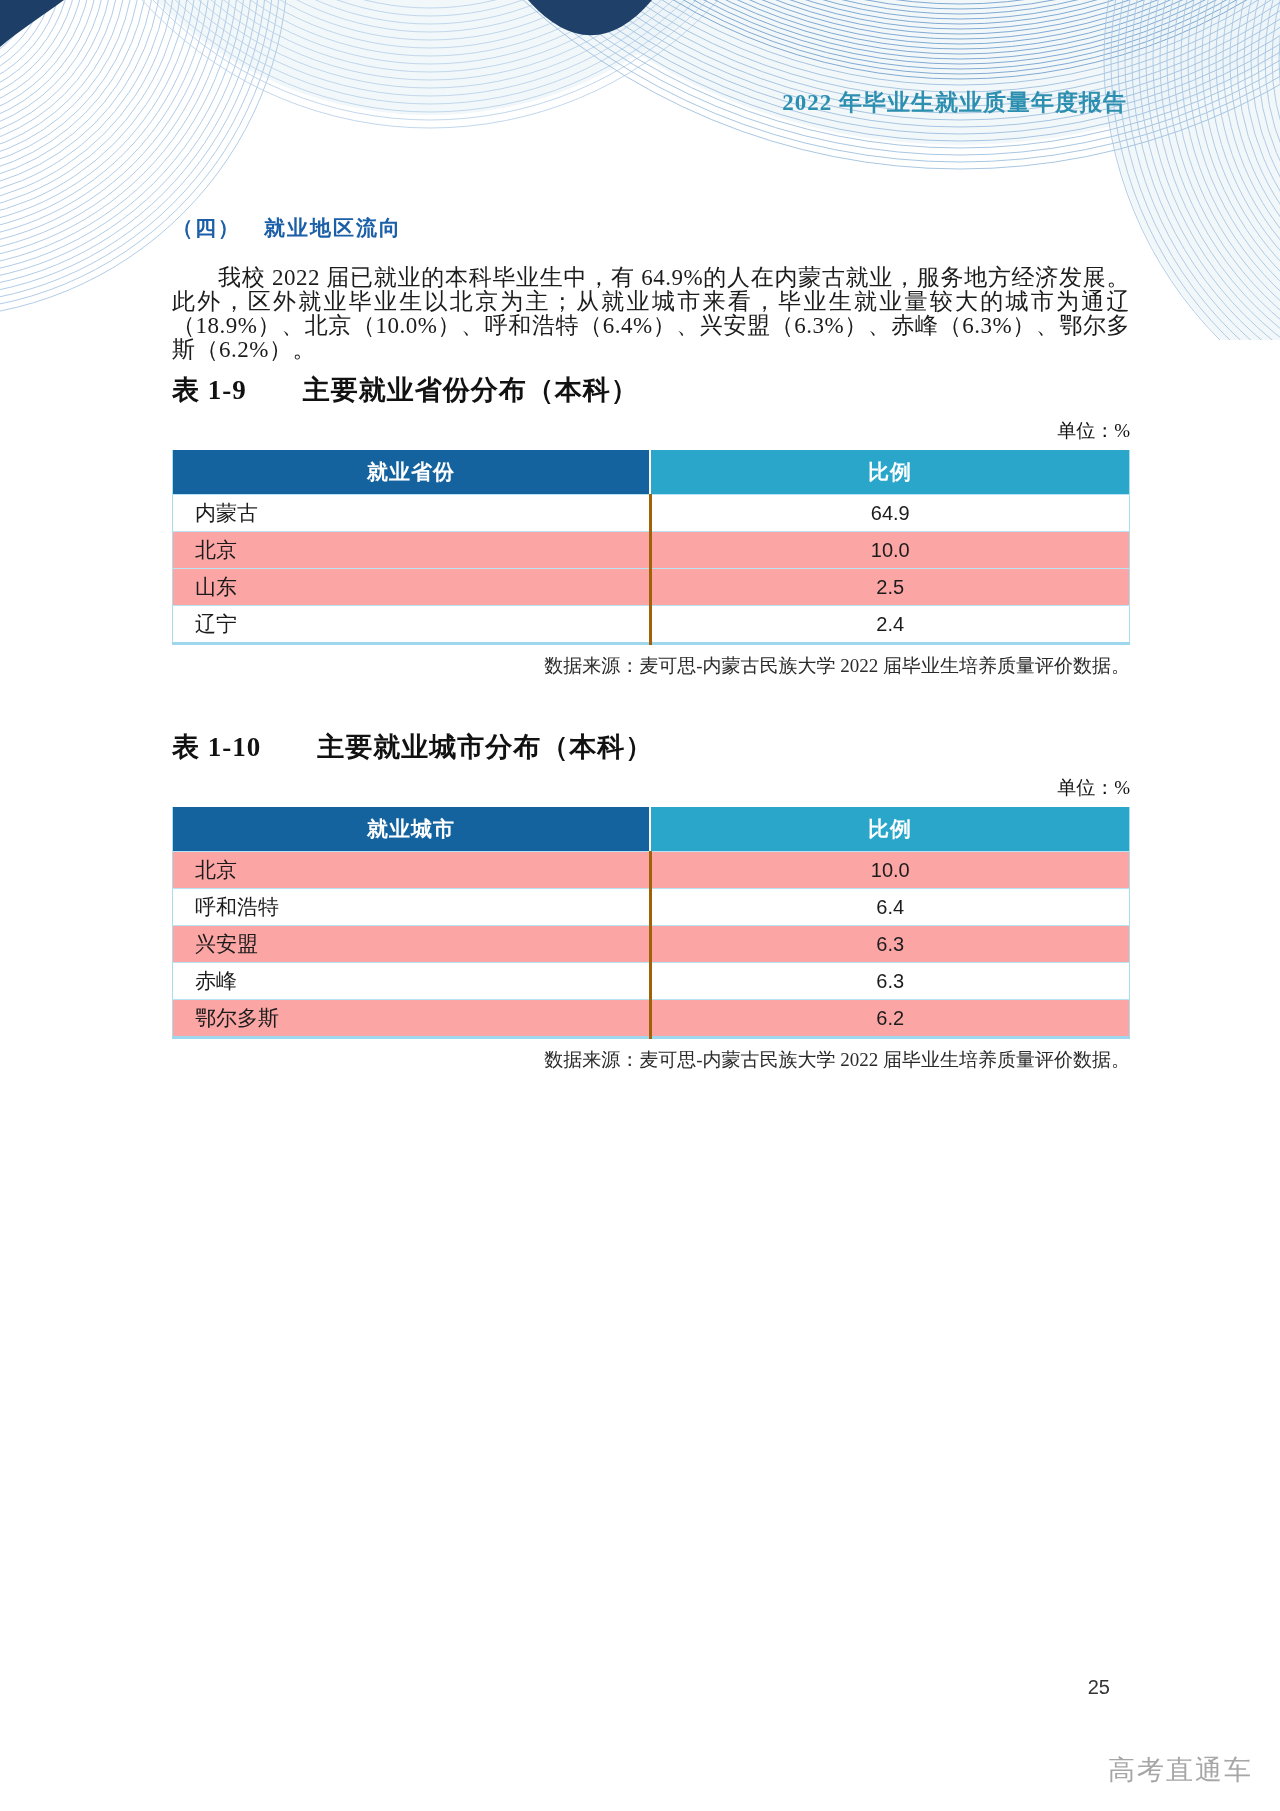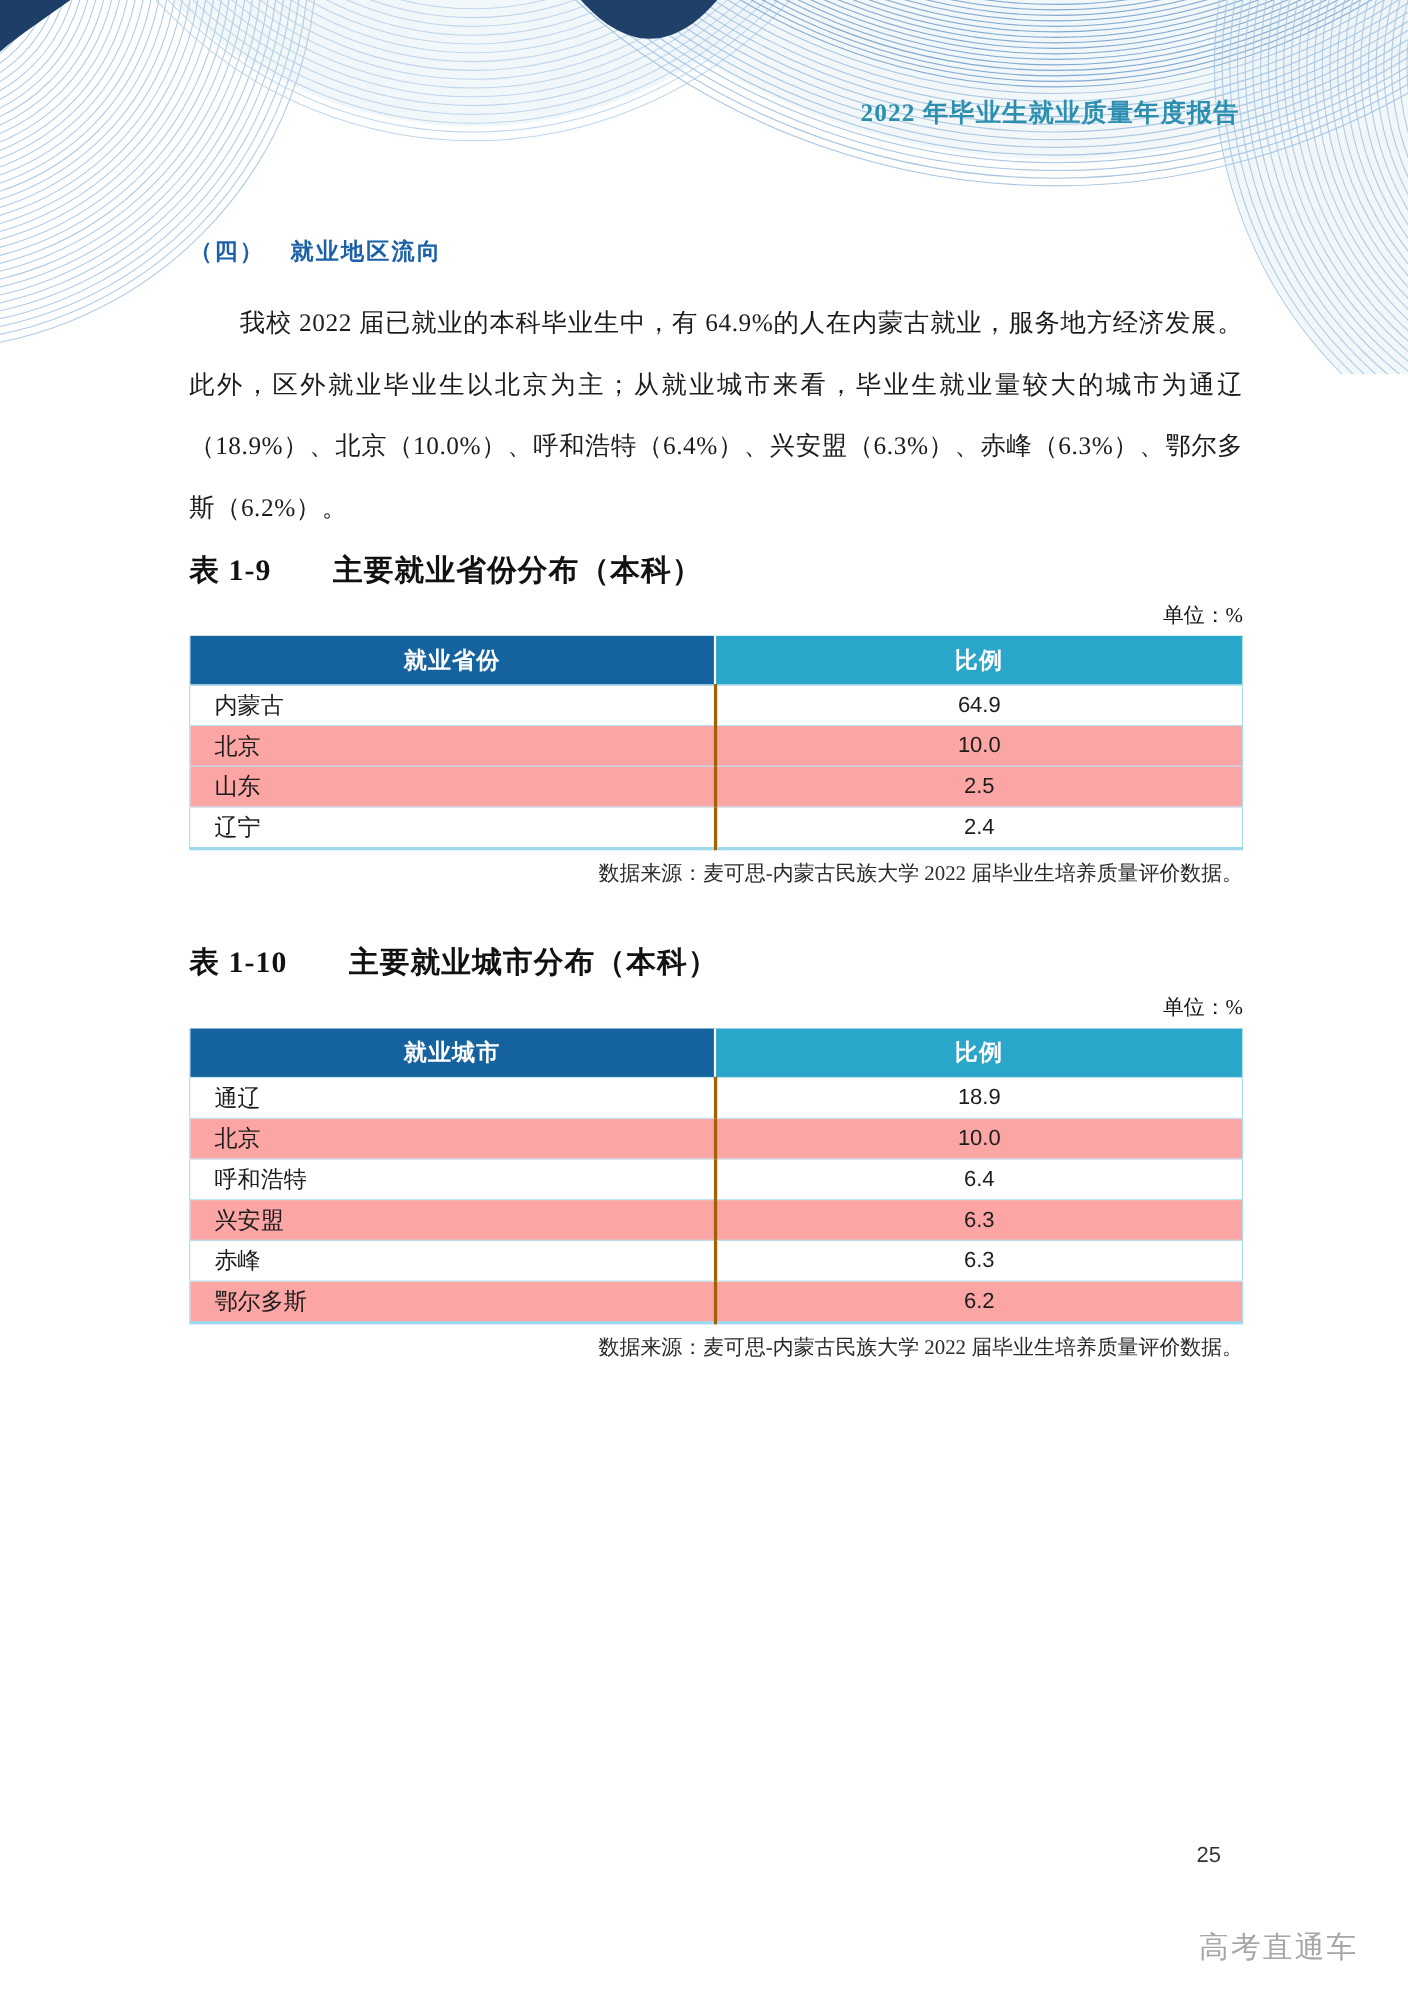--- a/index.html
+++ b/index.html
@@ -22,21 +22,21 @@
   }
   
   .content{position:absolute;left:172px;top:214px;width:958px;}
   .section-heading{
     margin:0 0 24px 0;
     font-size:21px;font-weight:bold;color:#1a5fa8;
     letter-spacing:2px;
   }
   .body-para{
     margin:0 0 10px 0;
-    font-size:23px;line-height:56px;
+    font-size:23px;line-height:24px;
     text-indent:2em;text-align:justify;
     color:#1c1c1c;letter-spacing:0.5px;
   }
   .table-title{
     text-align:left;font-size:27px;font-weight:bold;color:#111;
     margin:0 0 10px 0;letter-spacing:1px;
   }
   .unit-label{
     text-align:right;font-size:19px;font-weight:normal;color:#111;
     margin:0 0 6px 0;
@@ -68,21 +68,21 @@
     margin:8px 0 0 0;font-size:19px;color:#2a2a2a;text-align:right;
   }
   .block-gap{height:50px;}
   
   .page-number{
     position:absolute;top:1676px;right:170px;
     font-size:20px;color:#333;
     font-family:"Liberation Sans","DejaVu Sans",sans-serif;
   }
   .watermark{
-    position:absolute;top:1752px;right:45px;
+    position:absolute;top:1752px;right:27px;
     font-size:27px;color:#a6a6a6;letter-spacing:2px;
     font-family:"Liberation Sans","DejaVu Sans",sans-serif;
   }
 </style>
 </head>
 <body>
 
 <div class="page">
 
   <svg class="deco" id="deco" viewBox="0 0 1280 340">
@@ -261,24 +261,20 @@
             <col class="c1">
             <col>
           </colgroup>
         <thead>
           <tr>
             <th class="th-left">就业城市</th>
             <th class="th-right">比例</th>
           </tr>
         </thead>
         <tbody>
-          <tr>
-            <td class="name">通辽</td>
-            <td class="val">18.9</td>
-          </tr>
           <tr class="alt">
             <td class="name">北京</td>
             <td class="val">10.0</td>
           </tr>
           <tr>
             <td class="name">呼和浩特</td>
             <td class="val">6.4</td>
           </tr>
           <tr class="alt">
             <td class="name">兴安盟</td>

